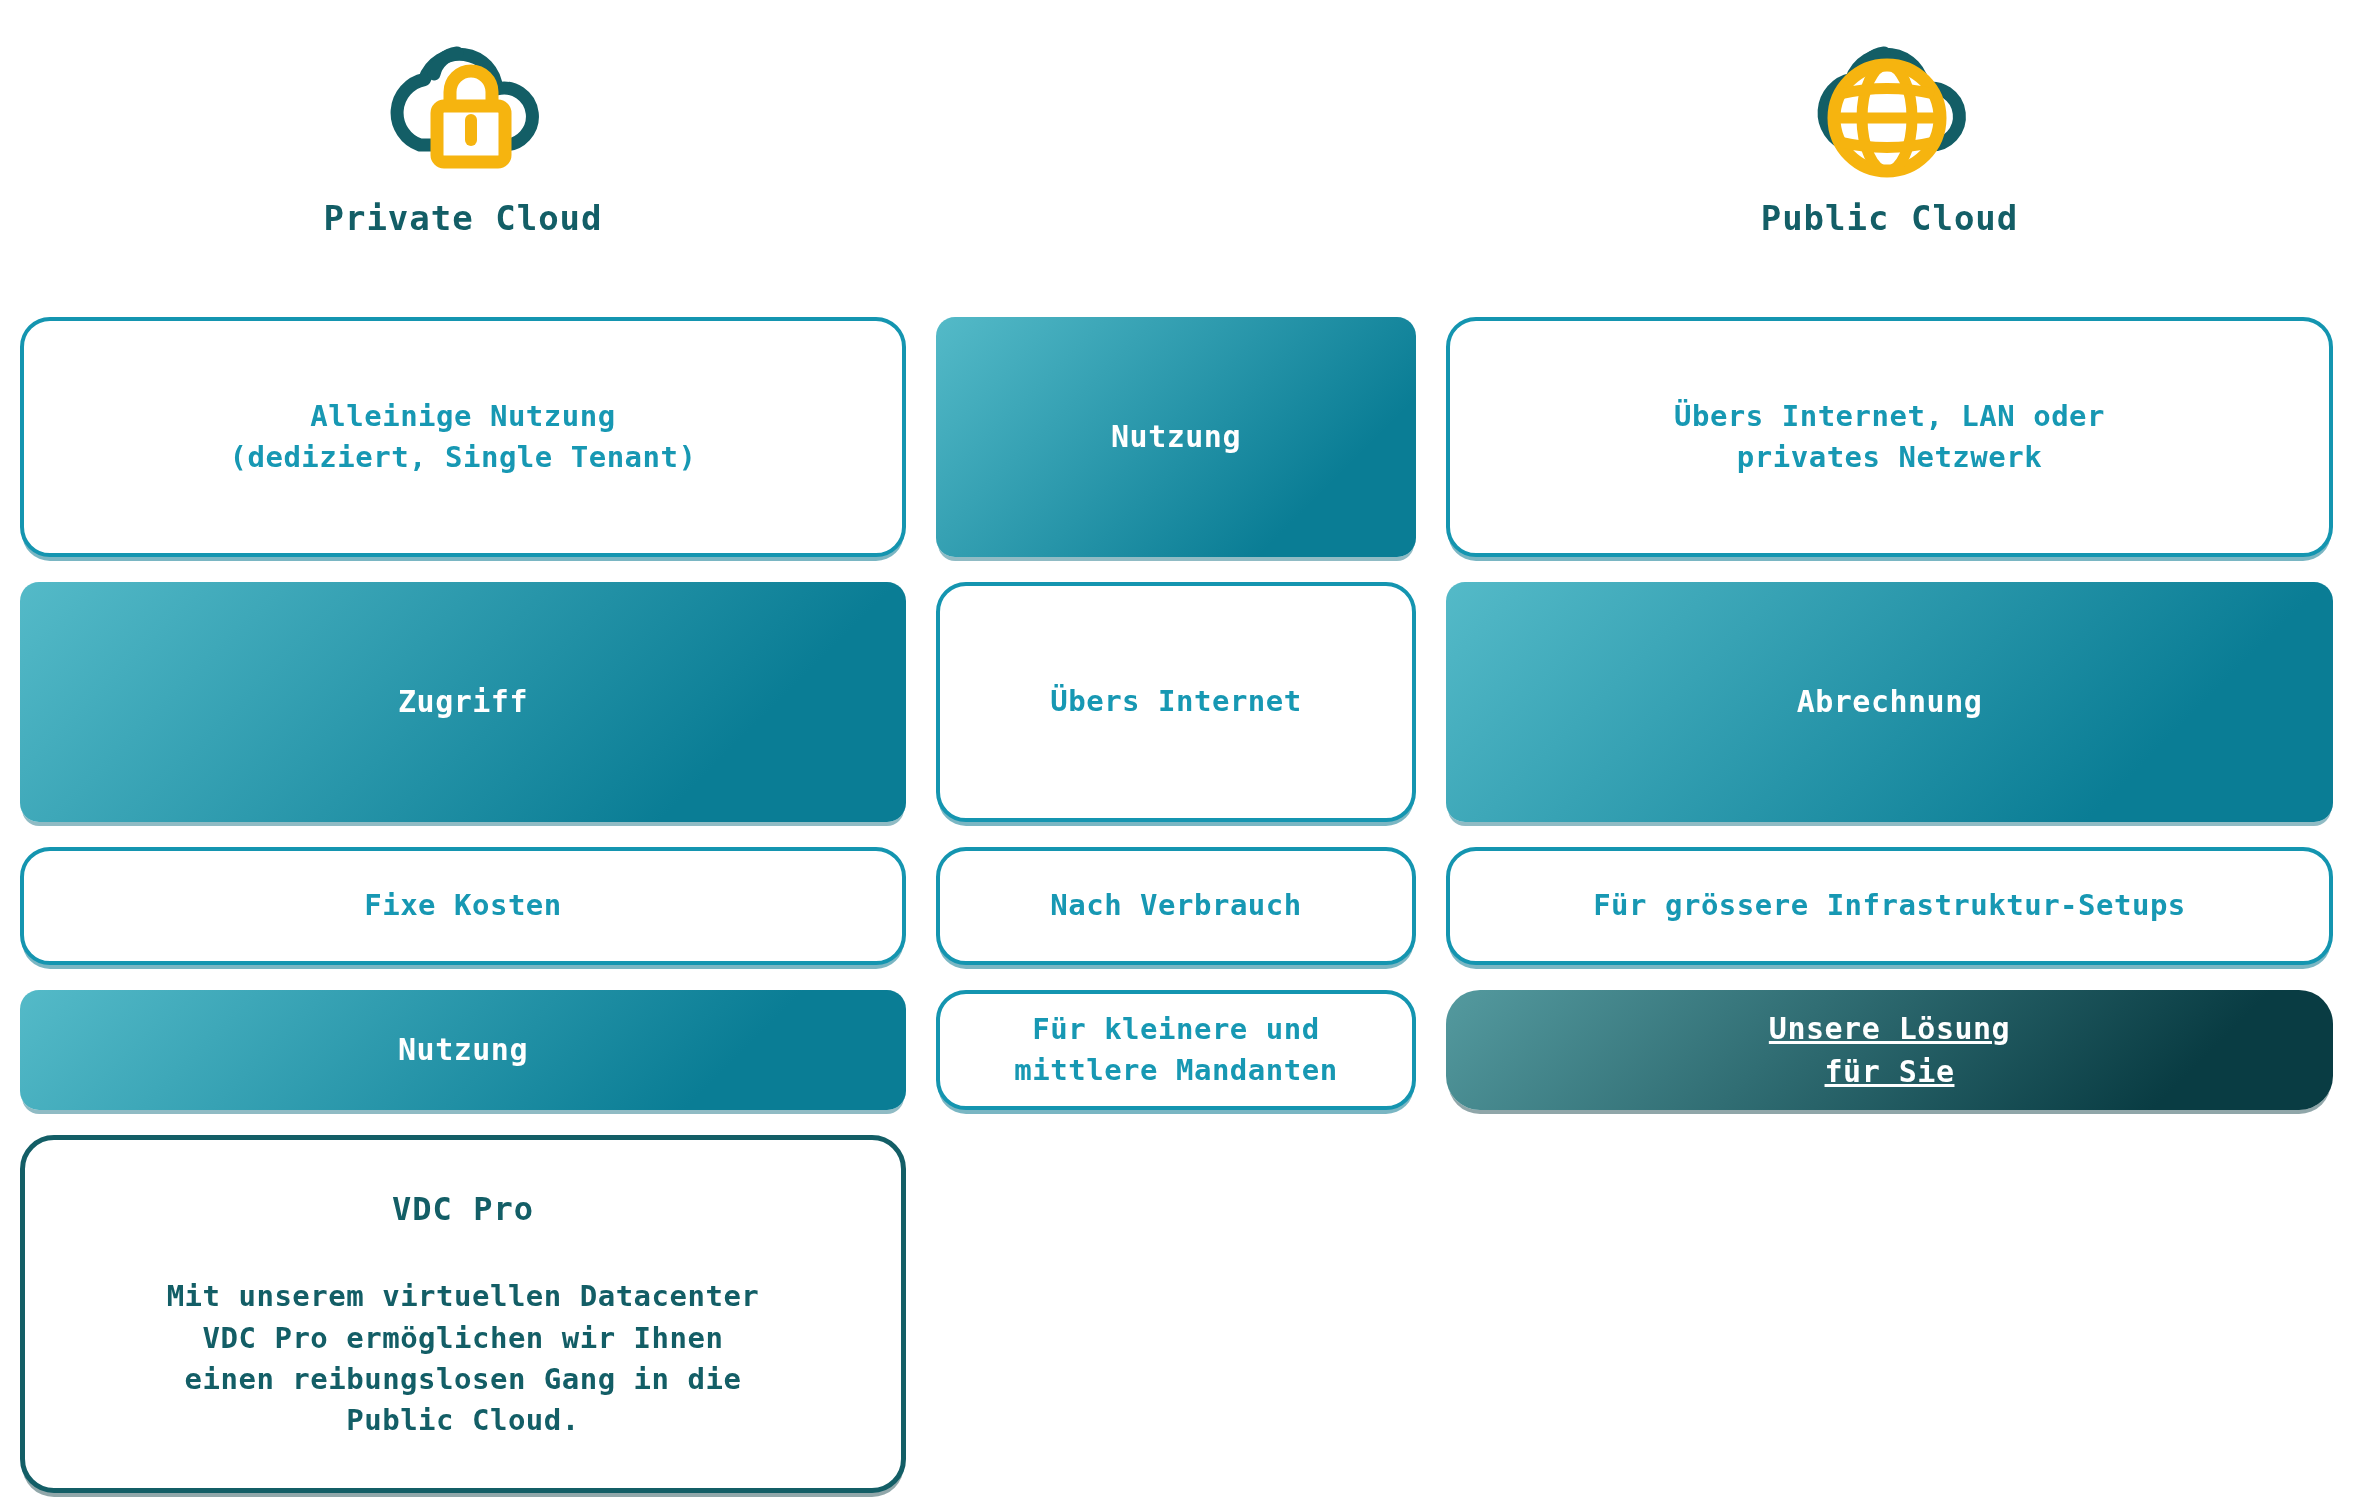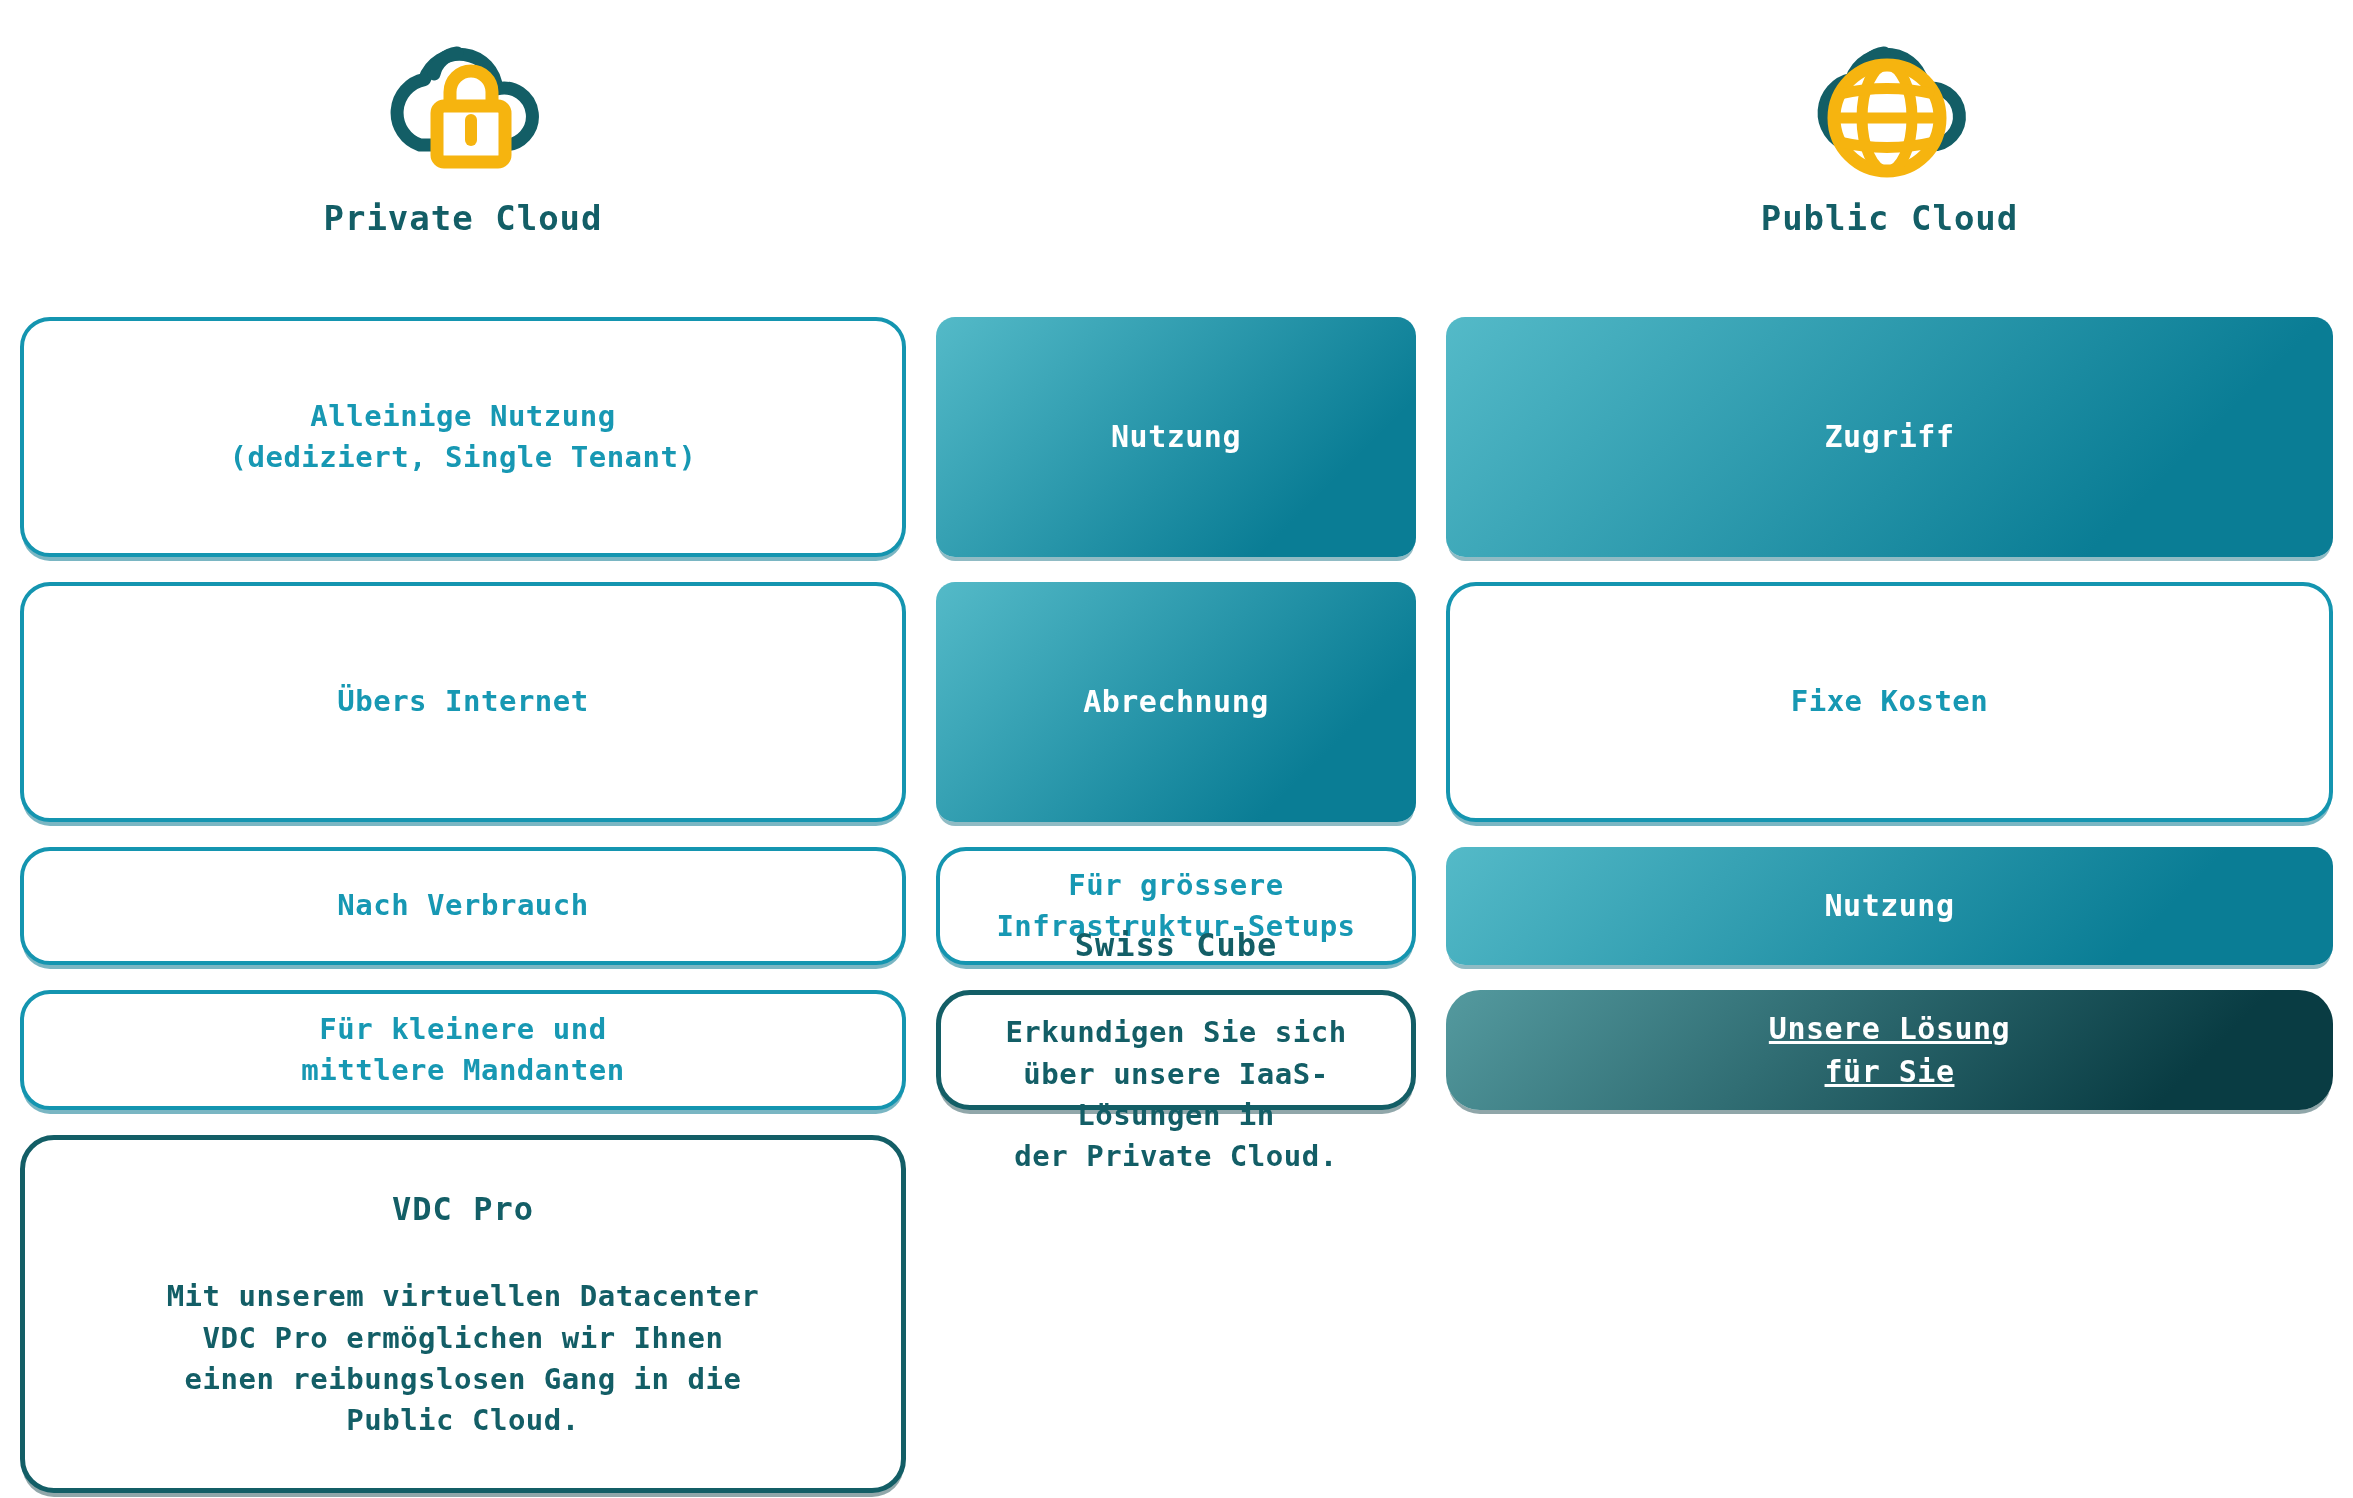--- a/index.html
+++ b/index.html
@@ -124,38 +124,34 @@
       <path d="M 56 80 Q 103 69 150 80" fill="none" stroke="#F6B40F" stroke-width="11"></path>
       <path d="M 56 128 Q 103 139 150 128" fill="none" stroke="#F6B40F" stroke-width="11"></path>
     </svg>
     <div class="header-title">Public Cloud</div>
   </div>
 
   <div class="box light">Alleinige Nutzung
 (dediziert, Single Tenant)</div>
   <div class="box cat">Nutzung</div>
 
+  <div class="box light">Übers Internet, LAN oder
+privates Netzwerk</div>
   <div class="box cat">Zugriff</div>
   <div class="box light">Übers Internet</div>
 
   <div class="box cat">Abrechnung</div>
   <div class="box light">Fixe Kosten</div>
   <div class="box light">Nach Verbrauch</div>
 
   <div class="box light">Für grössere Infrastruktur-Setups</div>
   <div class="box cat">Nutzung</div>
   <div class="box light">Für kleinere und
 mittlere Mandanten</div>
 
-  <div class="box darkline">
-    <div class="sol-title">Swiss Cube</div>
-    <div class="sol-body">Erkundigen Sie sich
-über unsere IaaS-Lösungen in
-der Private Cloud.</div>
-  </div>
   <div class="box darkcat">Unsere Lösung
 für Sie</div>
   <div class="box darkline">
     <div class="sol-title">VDC Pro</div>
     <div class="sol-body">Mit unserem virtuellen Datacenter
 VDC Pro ermöglichen wir Ihnen
 einen reibungslosen Gang in die
 Public Cloud.</div>
   </div>
 

